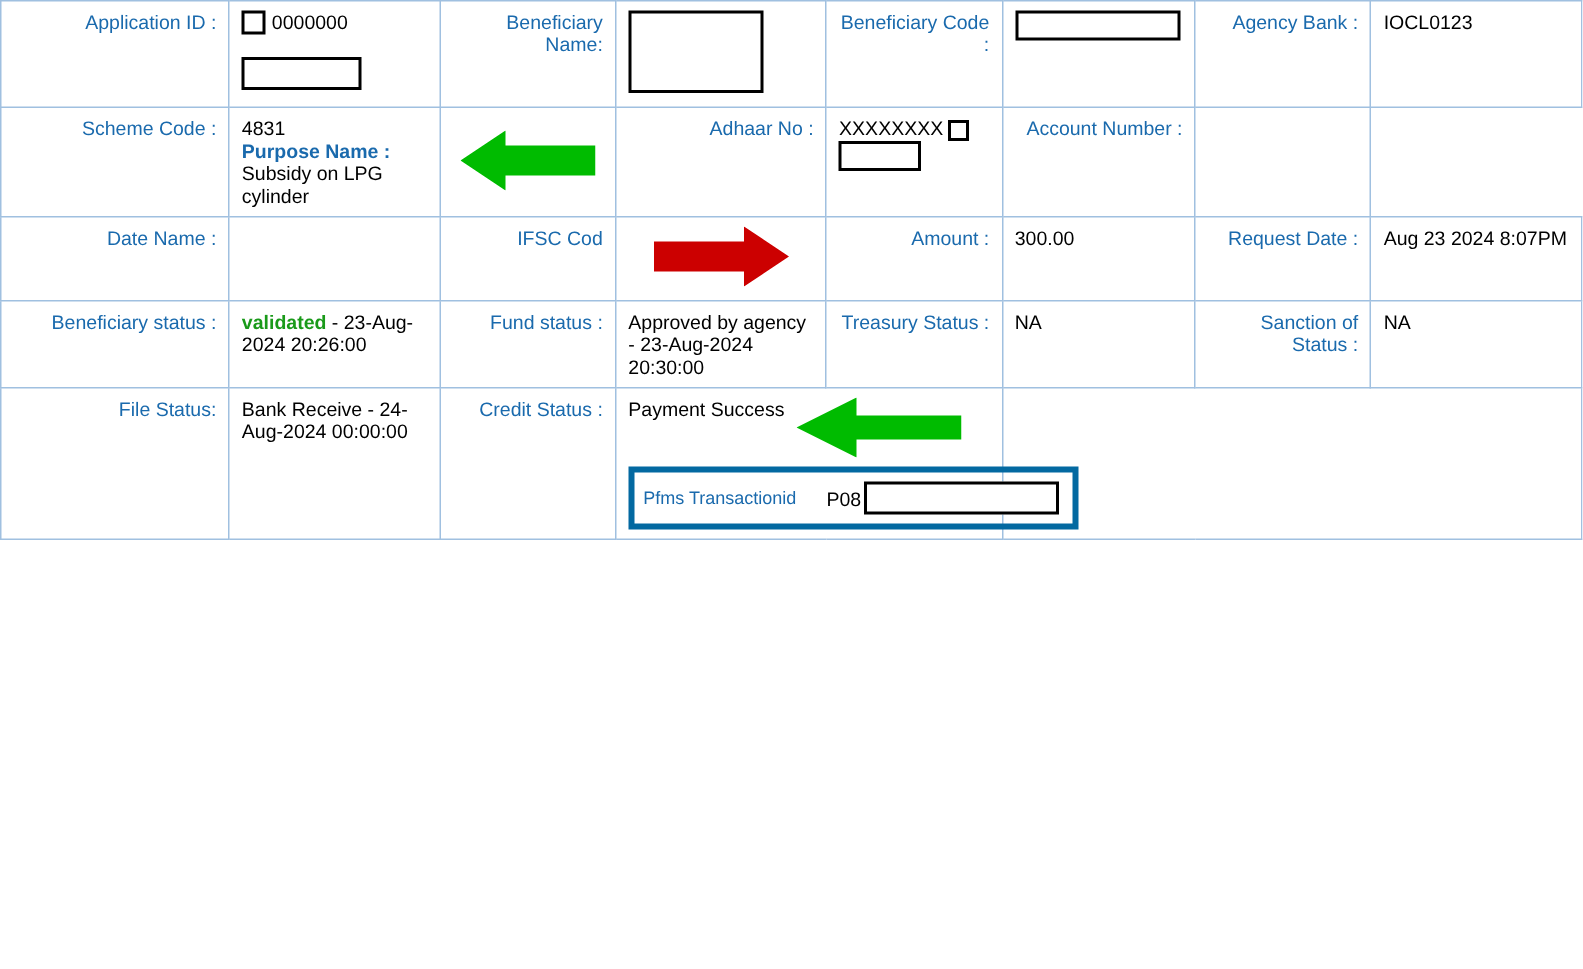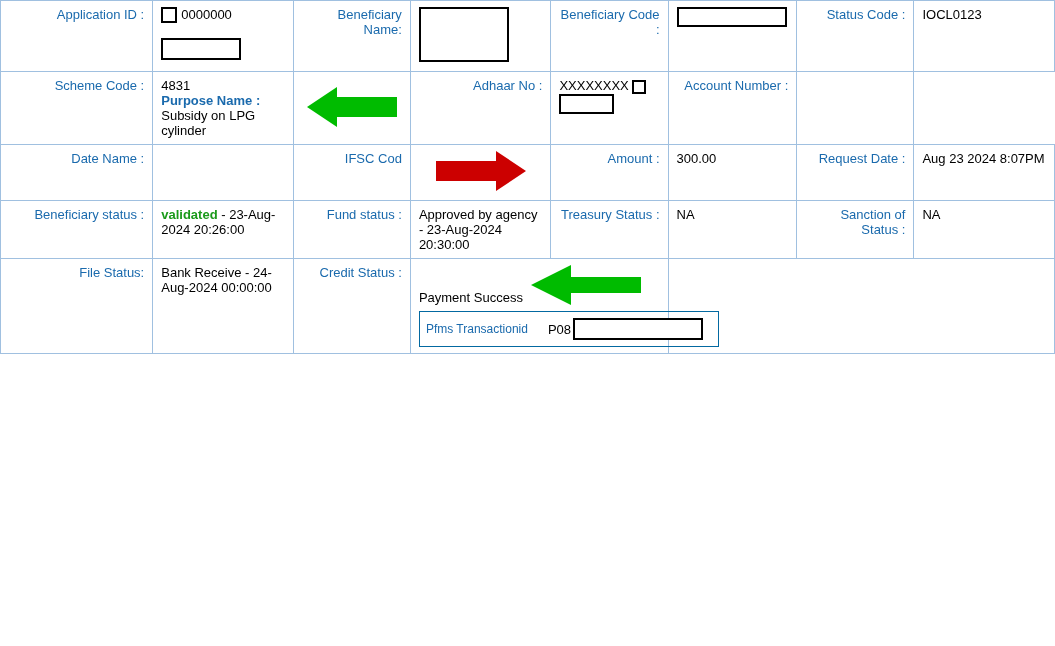--- a/index.html
+++ b/index.html
@@ -81,21 +81,21 @@
     <td style="width:120px;">
       <span class="input-box-tall"></span>
     </td>
     <td style="width:100px;" class="label">
       <span>Beneficiary Code :</span>
     </td>
     <td style="width:110px;">
       <span class="input-box-wide"></span>
     </td>
     <td style="width:100px;" class="label">
-      <span>Status Code :</span>
+      <span>Agency Bank :</span>
     </td>
     <td style="width:120px;">
       <span>IOCL0123</span>
     </td>
   </tr>
 
   <tr>
     <td class="label">
       <span>Scheme Code :</span>
     </td>
@@ -184,28 +184,28 @@
     <td class="label">
       <span>File Status:</span>
     </td>
     <td>
       <span>Bank Receive - 24-Aug-2024 00:00:00</span>
     </td>
     <td class="label">
       <span>Credit Status :</span>
     </td>
     <td colspan="2">
-      <div style="display:flex;align-items:flex-end;gap:8px;">
+      <div style="display:flex;align-items:flex-start;gap:8px;">
         <span>Payment Success</span>
 
         <svg width="110" height="40">
           <polygon points="110,12 40,12 40,0 0,20 40,40 40,28 110,28" fill="#00bb00"></polygon>
         </svg>
       </div>
-      <div style="border:1px solid #0369a1;display:inline-block;padding:6px;margin-top:6px;min-width:300px;">
+      <div style="border:4px solid #0369a1;display:inline-block;padding:6px;margin-top:6px;min-width:300px;">
         <div style="display:flex;align-items:center;gap:8px;">
           <span class="blue-label" style="font-size:12px;min-width:80px;">Pfms Transactionid</span>
           <span style="display:flex;align-items:center;gap:2px;margin-left:12px;">
             <span>P08</span>
             <span style="border:2px solid #000;width:130px;height:22px;display:inline-block;background:#fff;"></span>
           </span>
         </div>
       </div>
     </td>
     <td colspan="3"></td>

